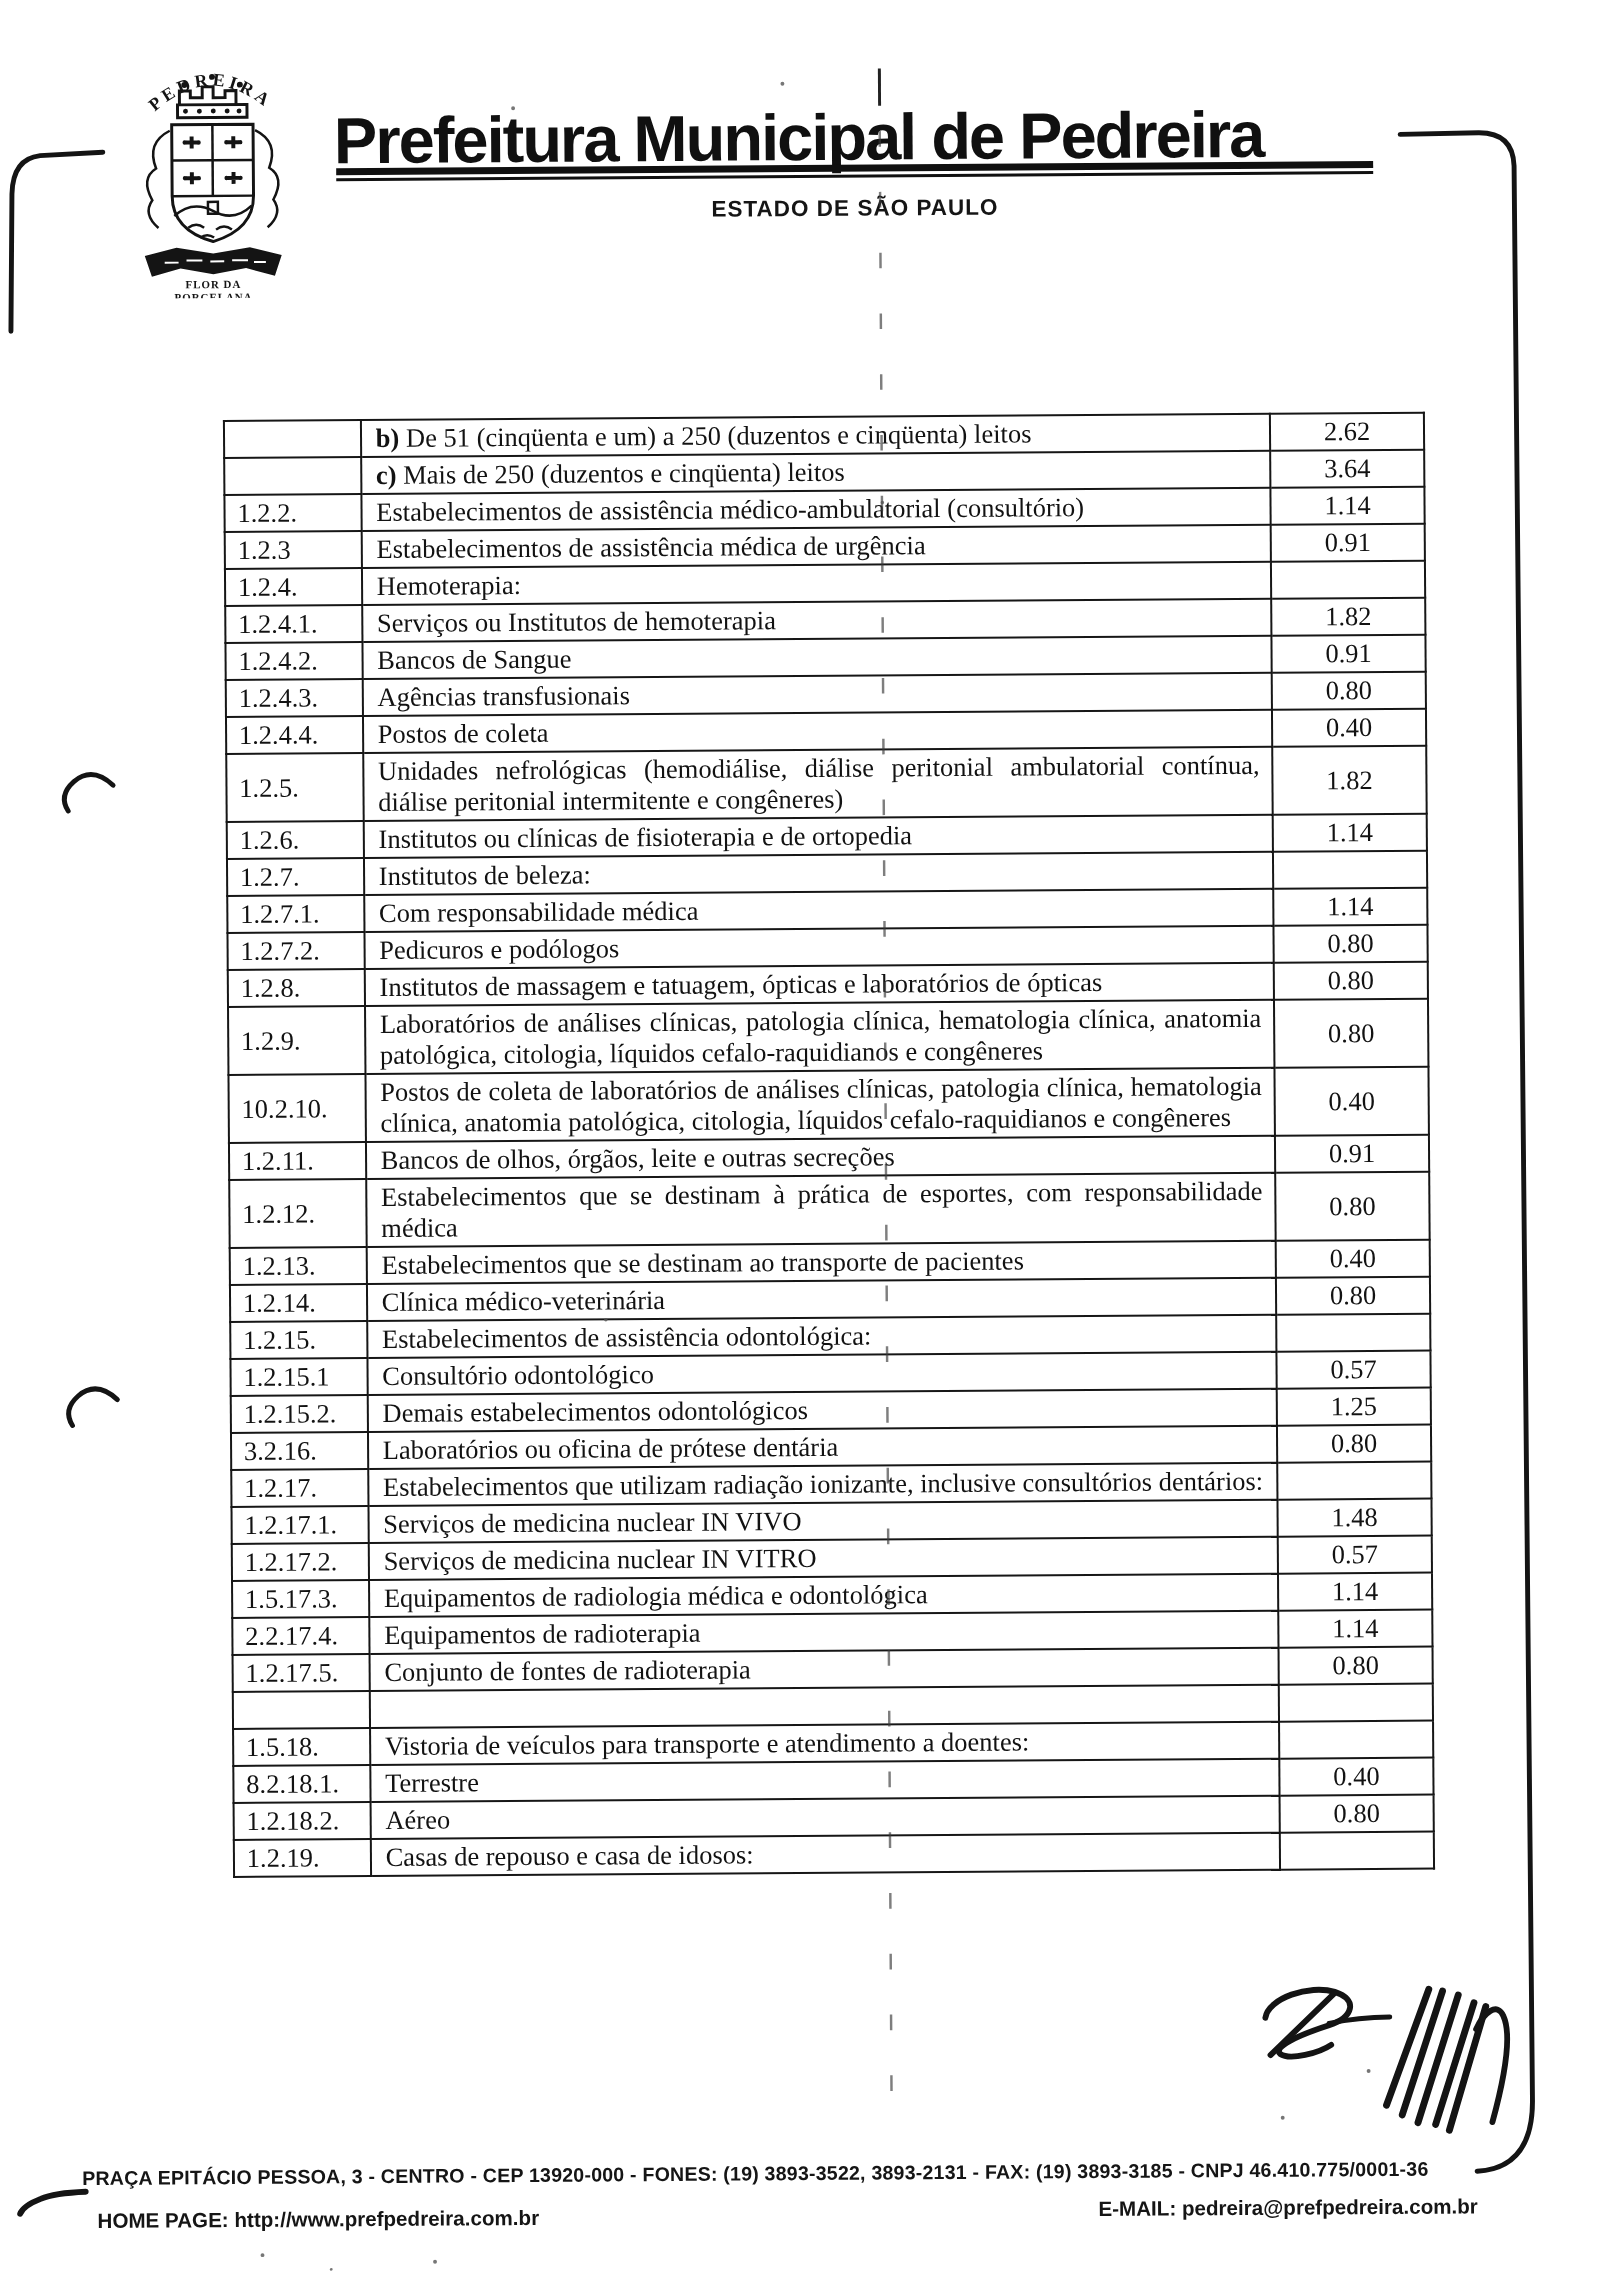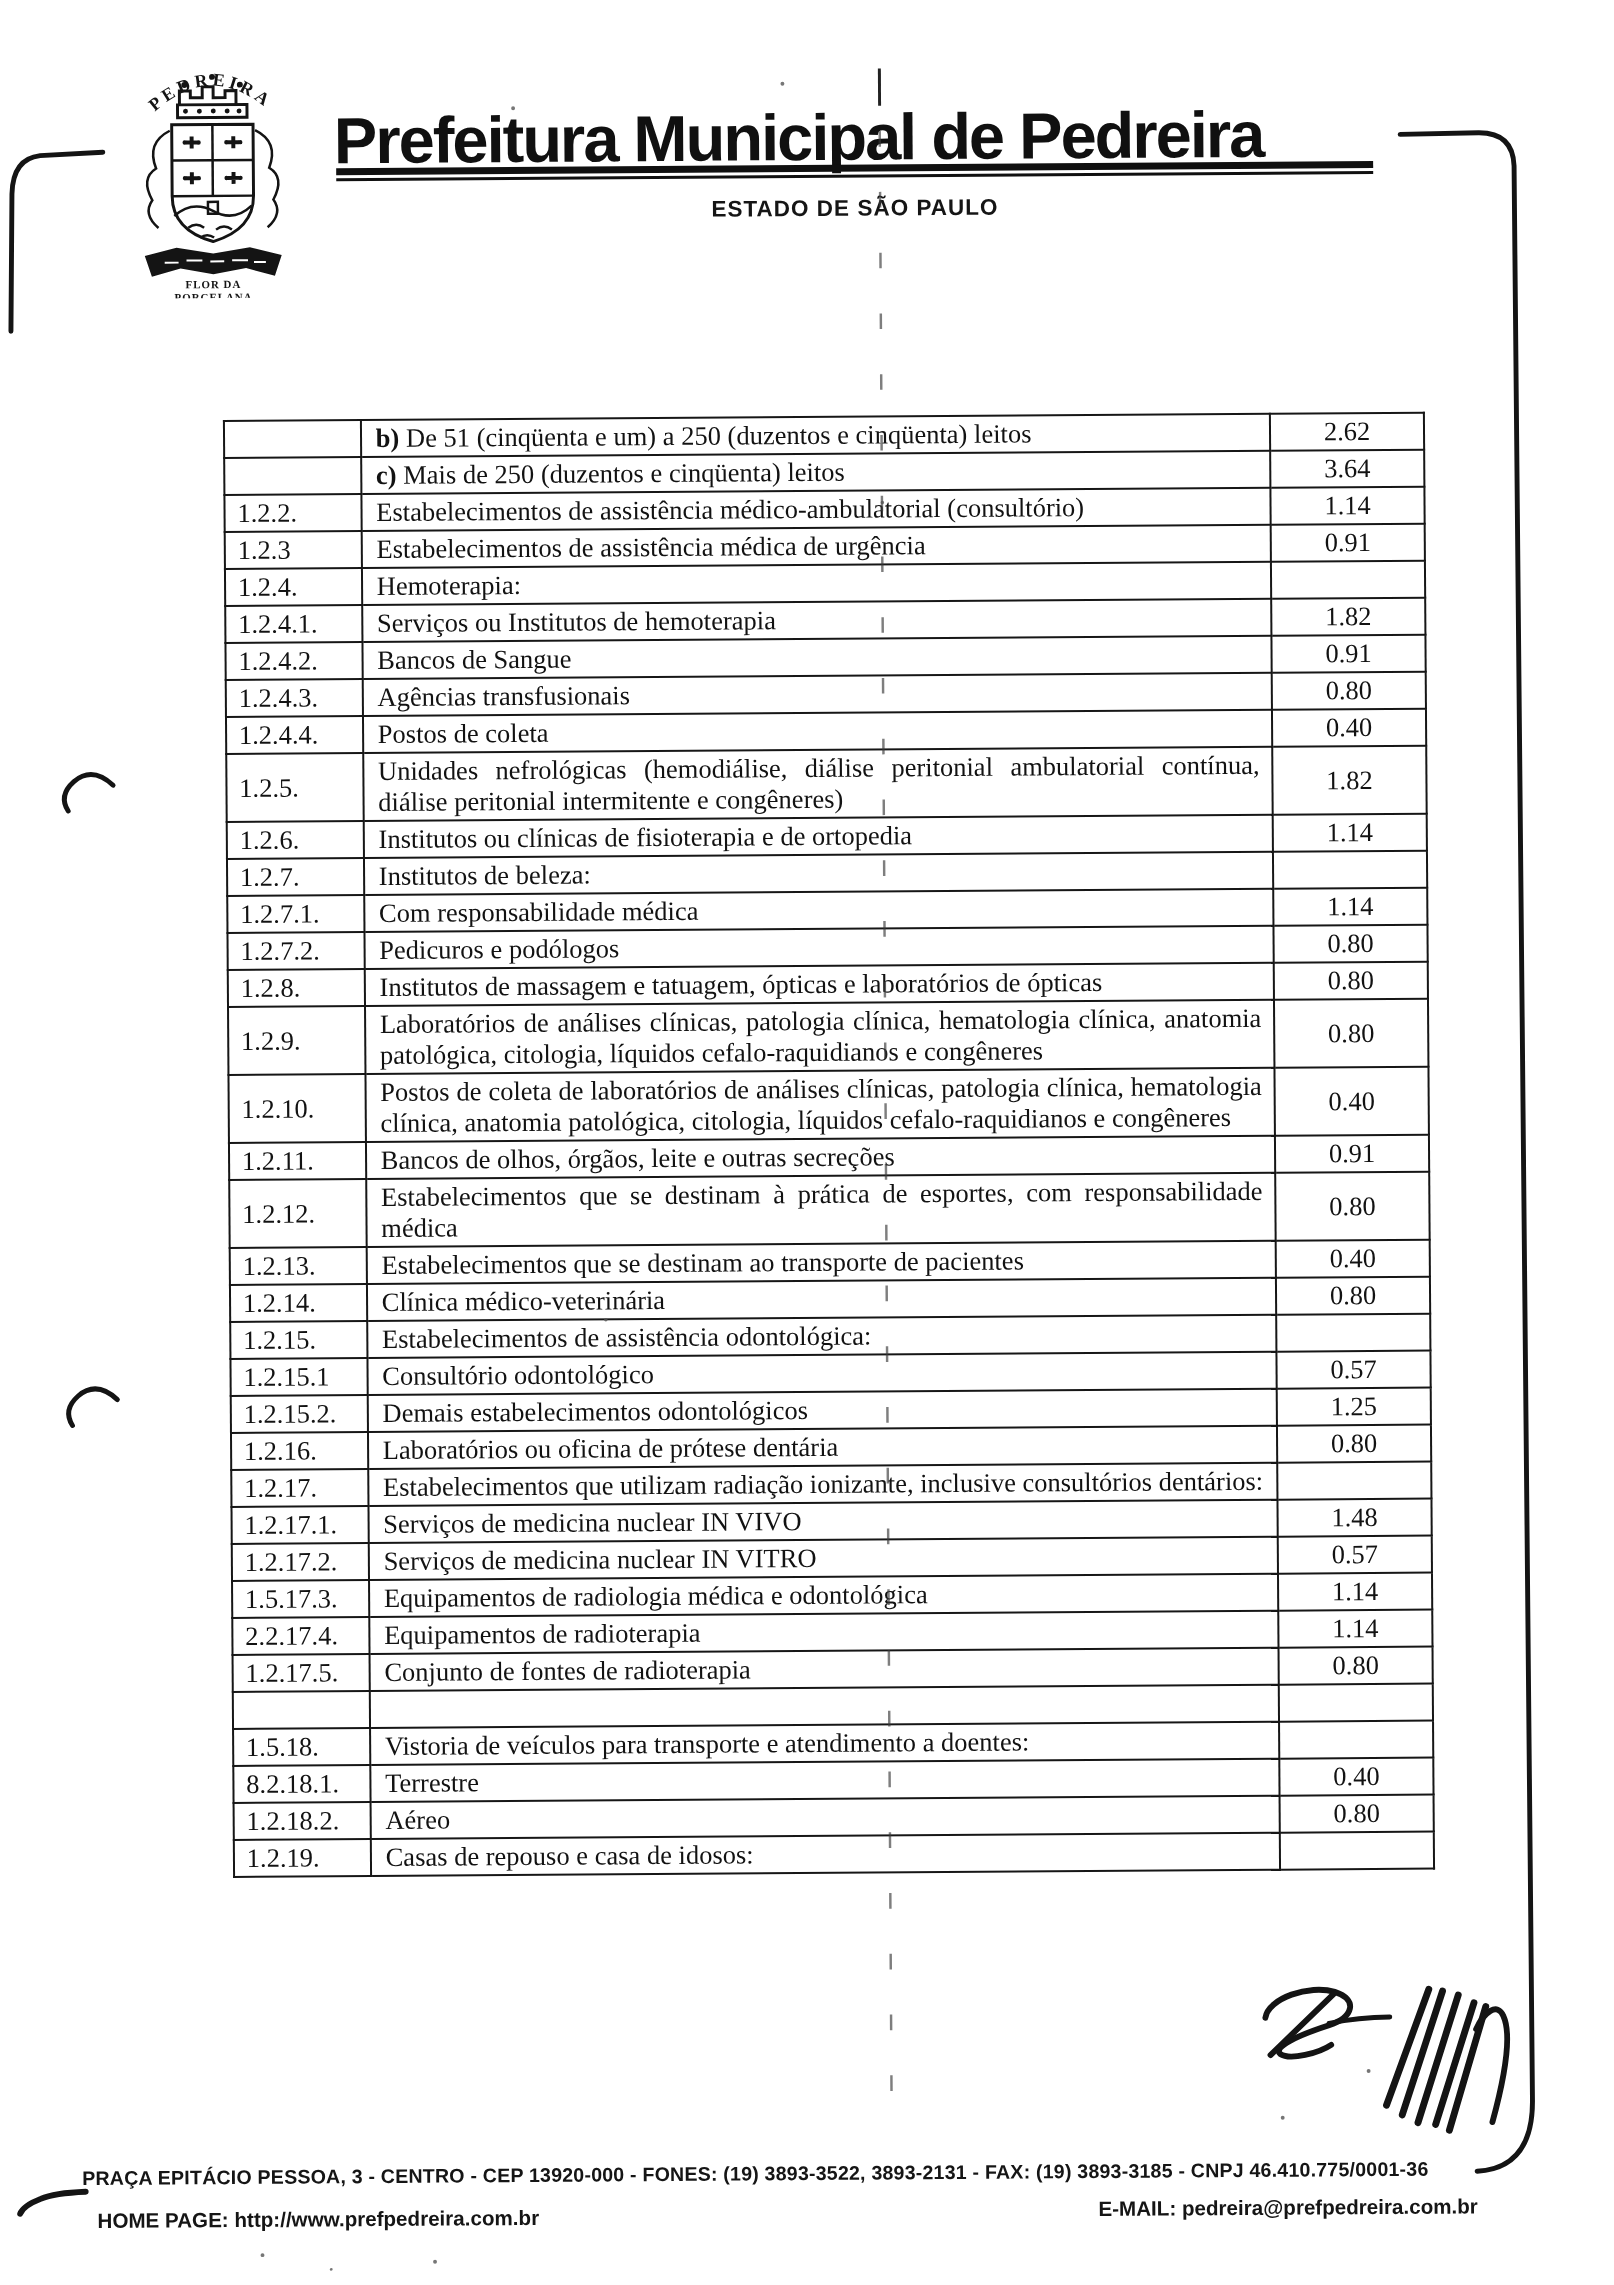--- a/index.html
+++ b/index.html
@@ -234,21 +234,21 @@
             <td class="val">0.80</td>
           </tr>
 
           <tr>
             <td class="code">1.2.9.</td>
             <td class="desc"><b></b><span>Laboratórios de análises clínicas, patologia clínica, hematologia clínica, anatomia patológica, citologia, líquidos cefalo-raquidianos e congêneres</span></td>
             <td class="val">0.80</td>
           </tr>
 
           <tr>
-            <td class="code">1.2.10.</td>
+            <td class="code">10.2.10.</td>
             <td class="desc"><b></b><span>Postos de coleta de laboratórios de análises clínicas, patologia clínica, hematologia clínica, anatomia patológica, citologia, líquidos cefalo-raquidianos e congêneres</span></td>
             <td class="val">0.40</td>
           </tr>
 
           <tr>
             <td class="code">1.2.11.</td>
             <td class="desc"><b></b><span>Bancos de olhos, órgãos, leite e outras secreções</span></td>
             <td class="val">0.91</td>
           </tr>
 
@@ -282,21 +282,21 @@
             <td class="val">0.57</td>
           </tr>
 
           <tr>
             <td class="code">1.2.15.2.</td>
             <td class="desc"><b></b><span>Demais estabelecimentos odontológicos</span></td>
             <td class="val">1.25</td>
           </tr>
 
           <tr>
-            <td class="code">1.2.16.</td>
+            <td class="code">3.2.16.</td>
             <td class="desc"><b></b><span>Laboratórios ou oficina de prótese dentária</span></td>
             <td class="val">0.80</td>
           </tr>
 
           <tr>
             <td class="code">1.2.17.</td>
             <td class="desc"><b></b><span>Estabelecimentos que utilizam radiação ionizante, inclusive consultórios dentários:</span></td>
             <td class="val"></td>
           </tr>
 

